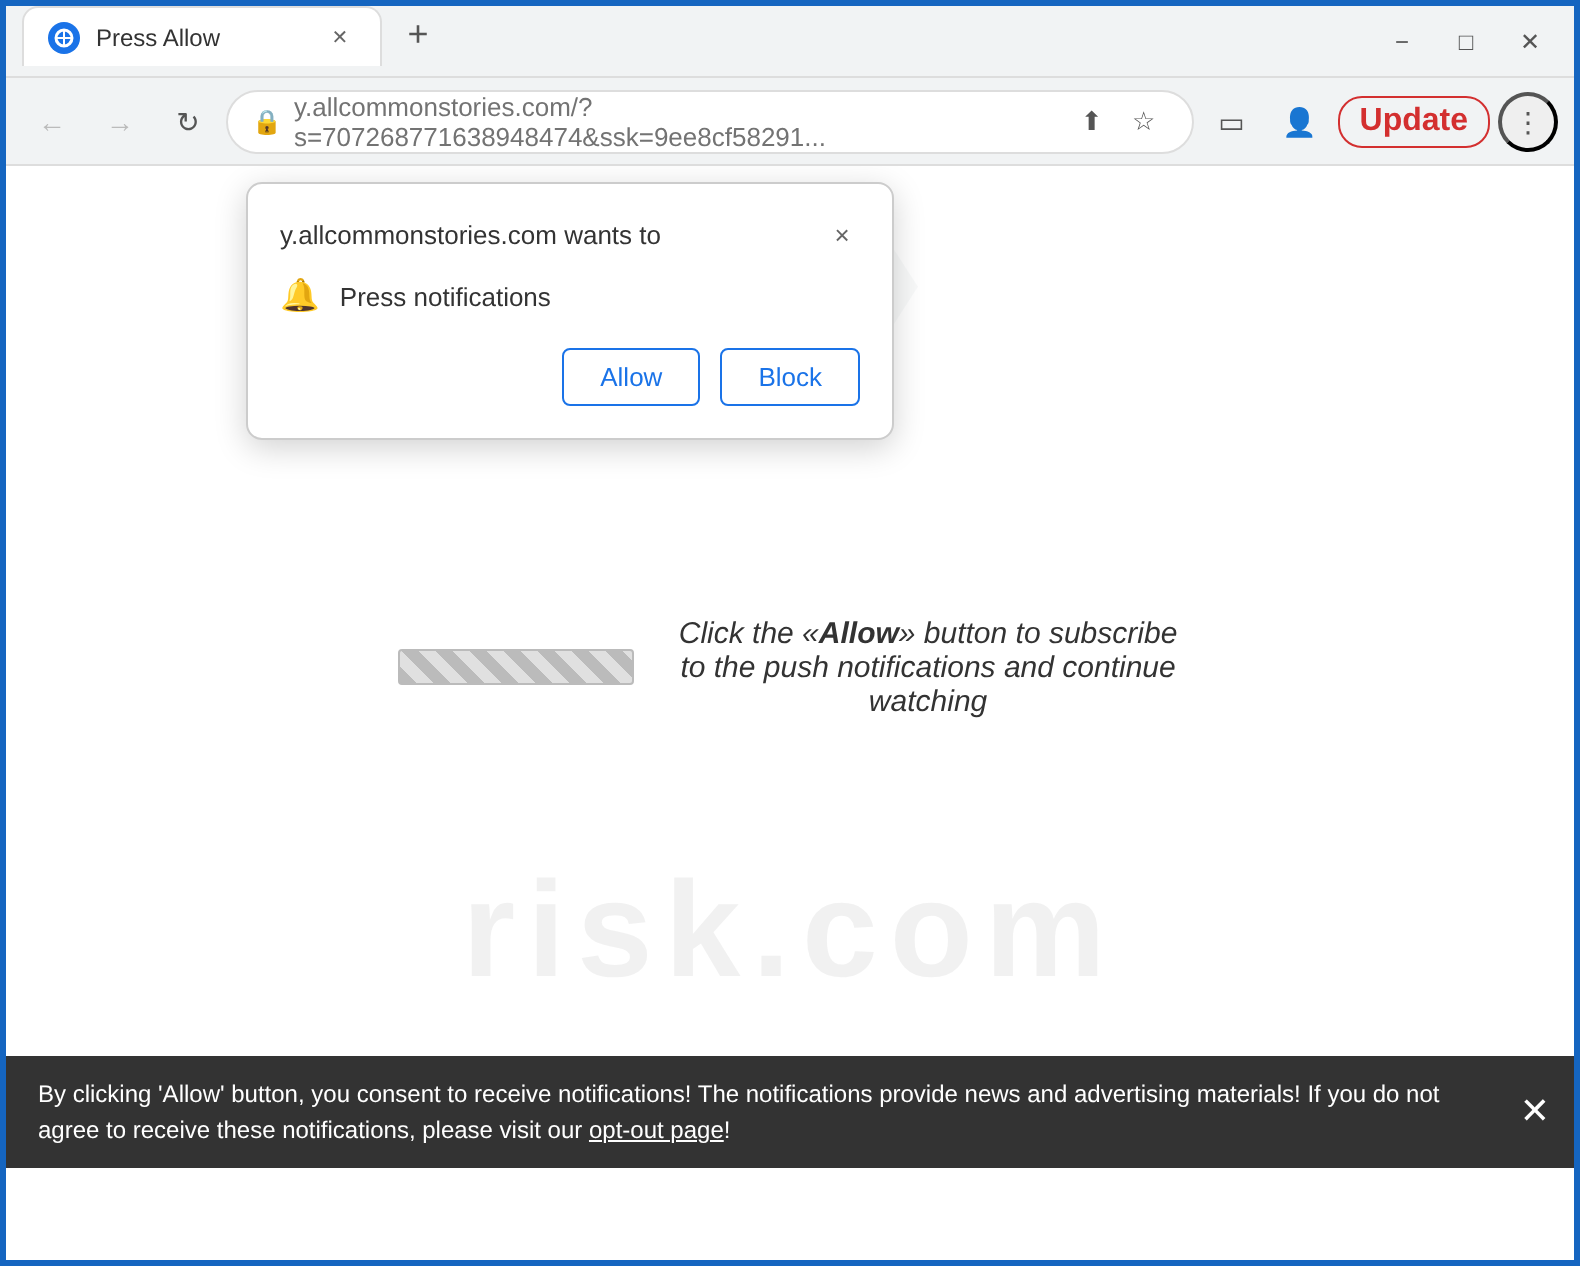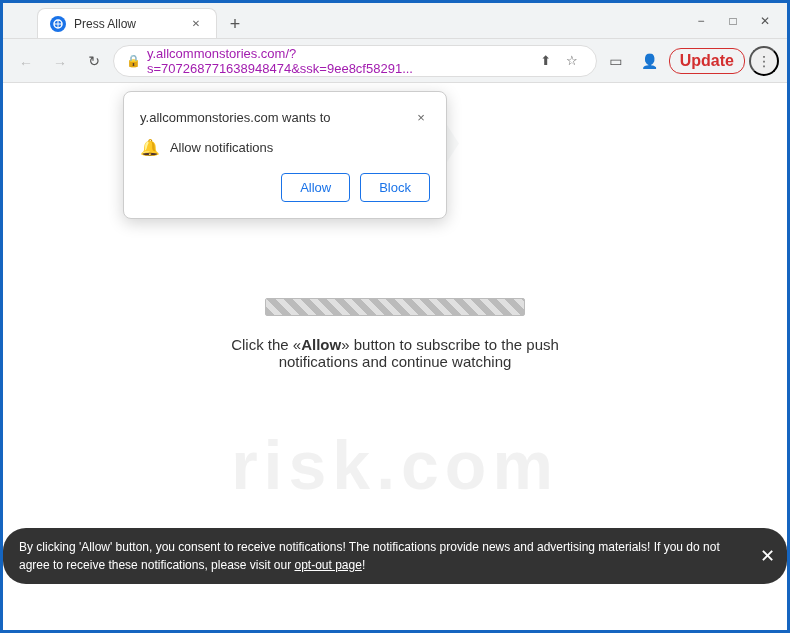--- a/index.html
+++ b/index.html
@@ -35,24 +35,23 @@
       justify-content: center;
       border-radius: 4px;
       cursor: pointer;
       font-size: 12px;
       color: #555;
       background: transparent;
       border: none;
     }
     .tab-area {
       display: flex;
-      align-items: flex-end;
+      align-items: flex-start;
       flex: 1;
       height: 100%;
-      margin-left: 26px;
     }
     .tab {
       background: #fff;
       border: 1px solid #ddd;
       border-bottom: none;
       border-radius: 8px 8px 0 0;
       height: 30px;
       display: flex;
       align-items: center;
       padding: 0 12px;
@@ -131,21 +130,21 @@
       align-items: center;
       padding: 0 12px;
       gap: 6px;
       font-size: 13px;
       color: #333;
     }
     .url-lock {
       font-size: 12px;
       color: #555;
     }
-    .url-text { flex: 1; font-size: 13px; color: #a21caf; }
+    .url-text { flex: 1; font-size: 13px; color: #737373; }
     .url-actions {
       display: flex;
       align-items: center;
       gap: 2px;
     }
     .url-action-btn {
       width: 24px;
       height: 24px;
       display: flex;
       align-items: center;
@@ -201,23 +200,24 @@
       gap: 16px;
     }
 
     
     .progress-area {
       position: absolute;
       top: 50%;
       left: 50%;
       transform: translate(-50%, -50%);
       display: flex;
-      flex-direction: column;
+      flex-direction: row;
       align-items: center;
       gap: 20px;
+      font-style: italic;
     }
     .progress-bar {
       width: 260px;
       height: 18px;
       border: 1px solid #bbb;
       background: repeating-linear-gradient(
         45deg,
         #bbb 0px,
         #bbb 6px,
         #e0e0e0 6px,
@@ -312,21 +312,20 @@
       position: absolute;
       bottom: 0;
       left: 0;
       right: 0;
       background: #333;
       color: #fff;
       font-size: 12px;
       padding: 10px 40px 10px 16px;
       line-height: 1.5;
       z-index: 200;
-      border-radius: 23px;
     }
     .bottom-bar a {
       color: #fff;
       text-decoration: underline;
     }
     .bottom-bar-close {
       position: absolute;
       right: 12px;
       top: 50%;
       transform: translateY(-50%);
@@ -401,21 +400,21 @@
     </div>
   </div>
 
   <div class="notification-popup">
     <div class="popup-header">
       <span class="popup-title">y.allcommonstories.com wants to</span>
       <span class="popup-close">×</span>
     </div>
     <div class="popup-notification-row">
       <span class="bell-icon">🔔</span>
-      <span class="notification-label">Allow notifications</span>
+      <span class="notification-label">Press notifications</span>
     </div>
     <div class="popup-buttons">
       <button class="allow-btn">Allow</button>
       <button class="block-btn">Block</button>
     </div>
   </div>
 
   <div class="bottom-bar">
     <span>By clicking 'Allow' button, you consent to receive notifications! The notifications provide news and advertising materials! If you do not agree to receive these notifications, please visit our </span><a href="#">opt-out page</a><span>!</span>
     <span class="bottom-bar-close">✕</span>

